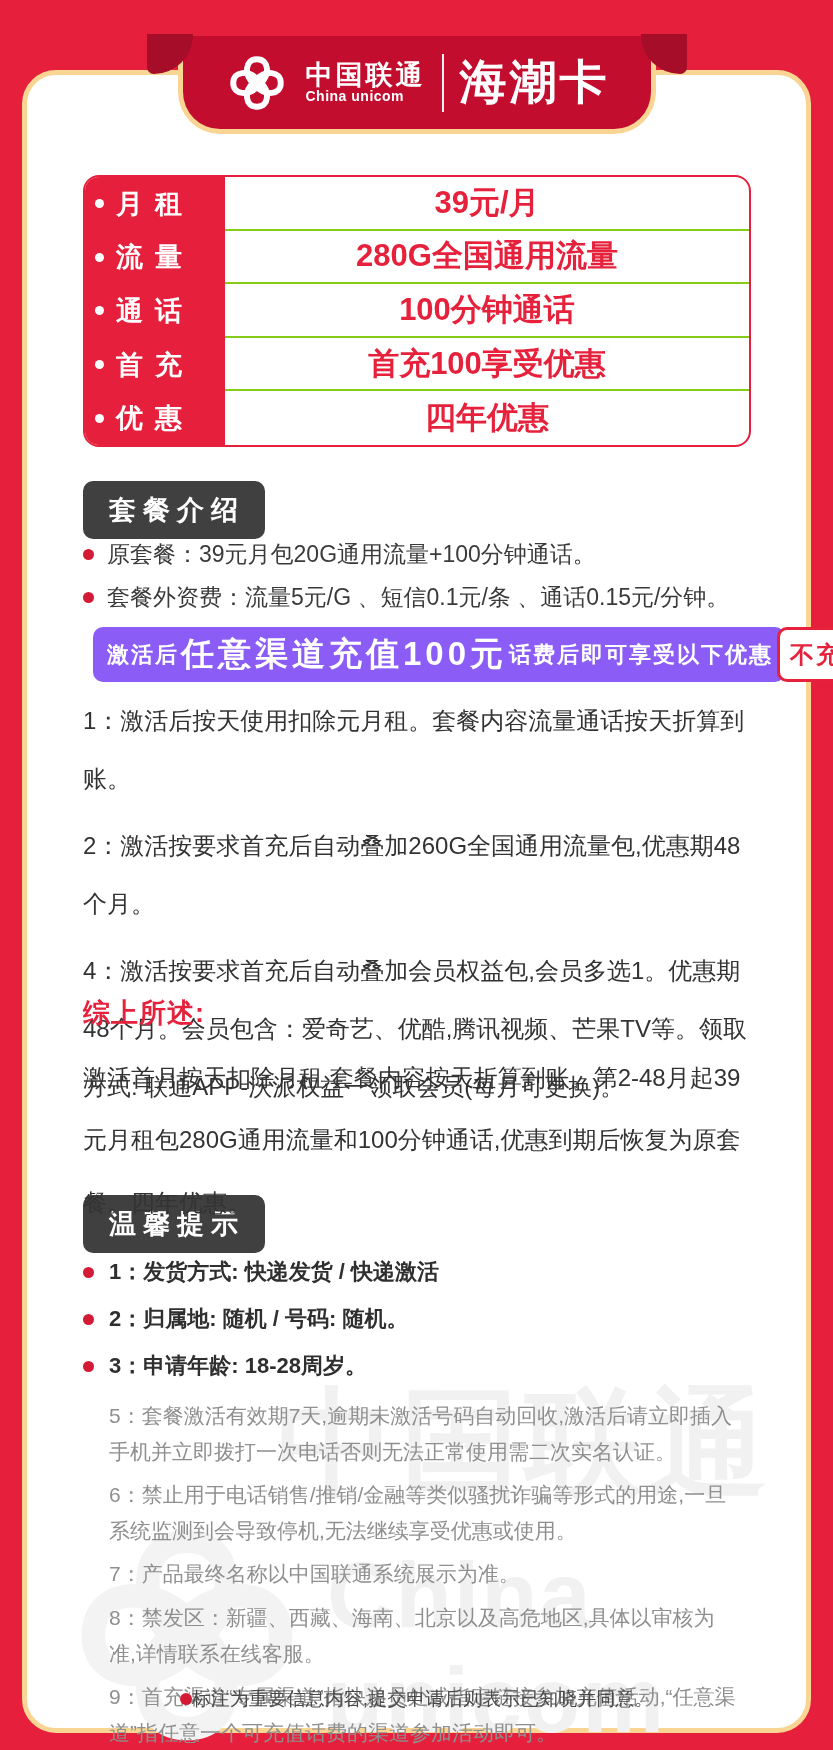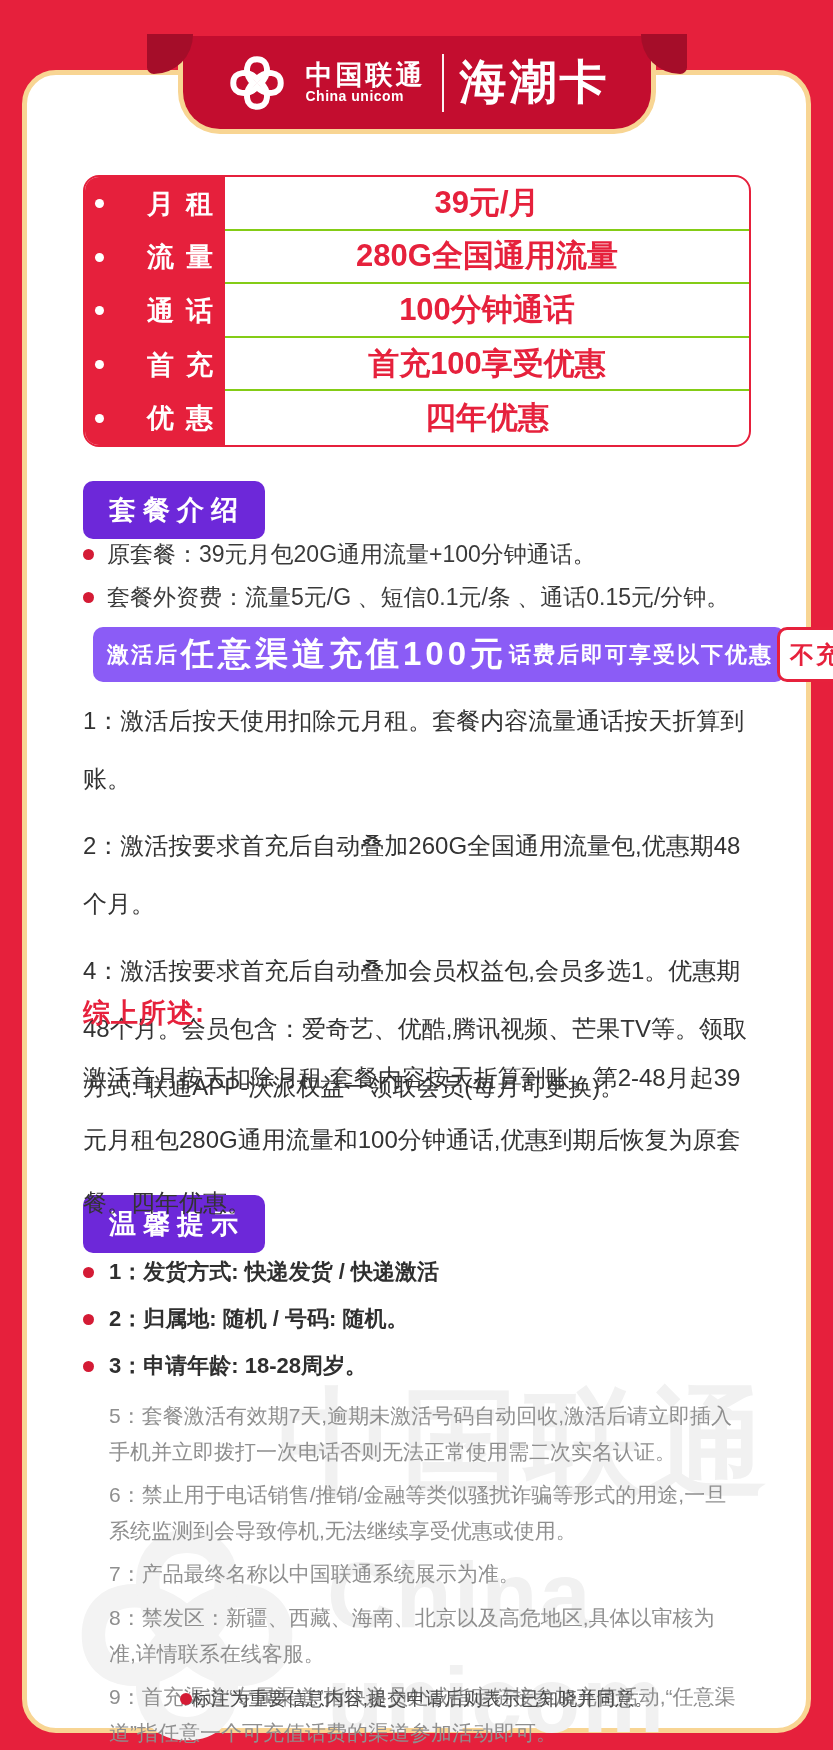--- a/index.html
+++ b/index.html
@@ -35,32 +35,32 @@
   .badge-divider{width:2px;height:58px;background:#ffffff;opacity:.95;}
   .product-title{font-size:47px;font-weight:bold;color:#fff;letter-spacing:3px;}
   
   .spec-table{
     position:absolute;top:100px;left:56px;right:55px;height:268px;
     border:2px solid #e6203c;border-radius:16px;overflow:hidden;
     display:flex;flex-direction:column;background:#fff;
   }
   .spec-row{flex:1;display:flex;align-items:stretch;}
   .spec-label{
-    width:140px;background:#e6203c;color:#fff;display:flex;align-items:center;justify-content:space-between;
+    width:140px;background:#e6203c;color:#fff;display:flex;align-items:center;justify-content:flex-start;
     font-weight:bold;font-size:27px;letter-spacing:12px;padding-left:10px;box-sizing:border-box;
   }
   .spec-dot{width:9px;height:9px;border-radius:50%;background:#fff;margin-right:12px;flex:0 0 auto;}
   .spec-value{
     flex:1;display:flex;align-items:center;justify-content:center;
     color:#e6213c;font-weight:bold;font-size:31px;
   }
   .spec-row:not(:last-child) .spec-value{border-bottom:2px solid #84cc16;}
   
   .section-btn{
-    display:inline-block;background:#6d28d9;color:#fff;font-weight:bold;font-size:27px;
+    display:inline-block;background:#404040;color:#fff;font-weight:bold;font-size:27px;
     letter-spacing:7px;padding:11px 20px 11px 26px;border-radius:10px;text-align:right;
   }
   .btn-intro{position:absolute;top:406px;left:56px;}
   .btn-tips{position:absolute;top:1120px;left:56px;}
   
   .intro-flow{position:absolute;top:464px;left:56px;right:57px;z-index:2;}
   .bullet-line{display:flex;align-items:center;gap:13px;font-size:23px;color:#3a3a3a;font-weight:500;margin-bottom:12px;}
   .red-dot{width:11px;height:11px;border-radius:50%;background:#d41b35;flex:0 0 auto;}
   .promo-row{display:flex;align-items:stretch;margin-top:14px;margin-left:10px;}
   .promo-main{

